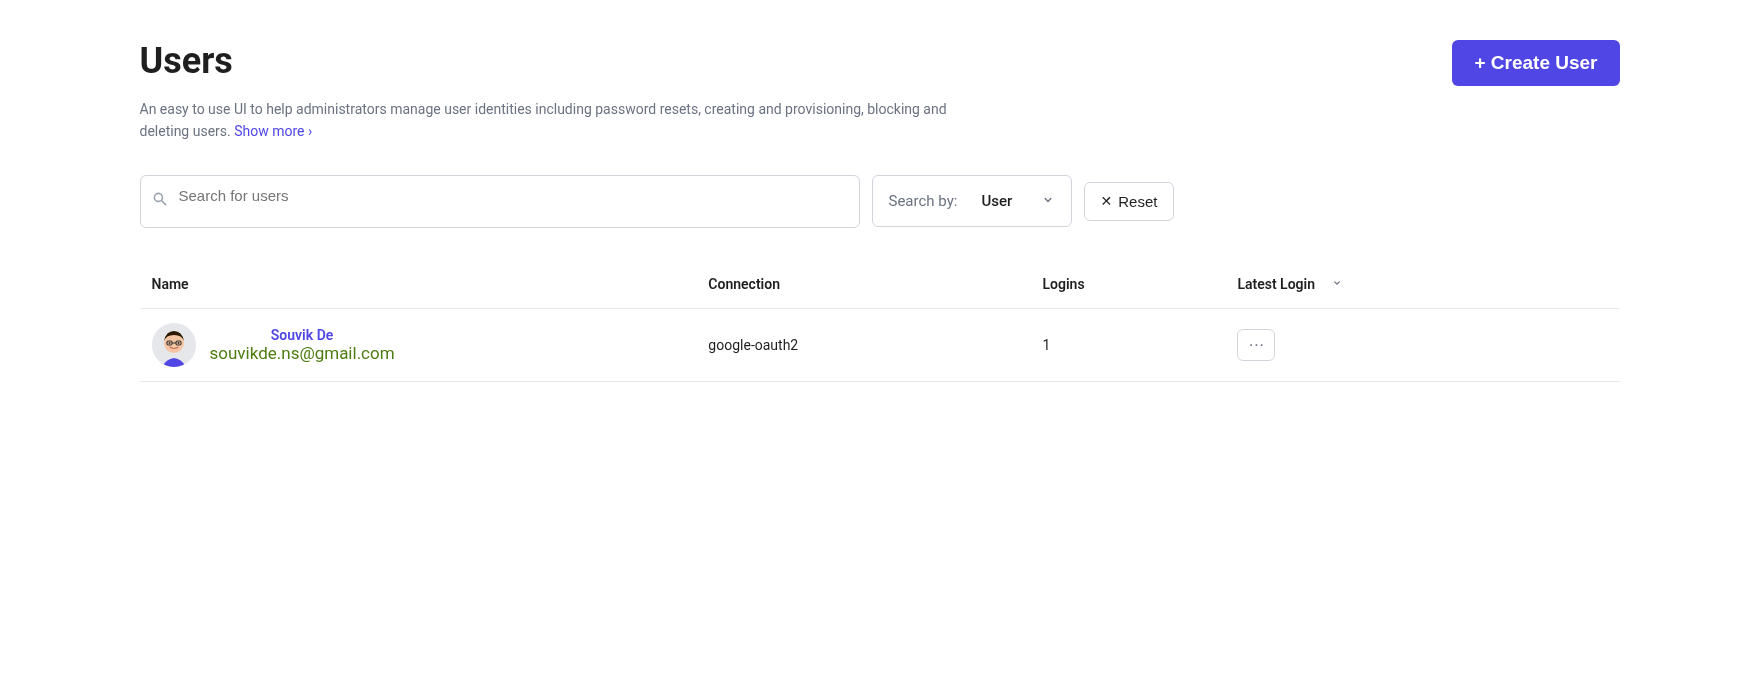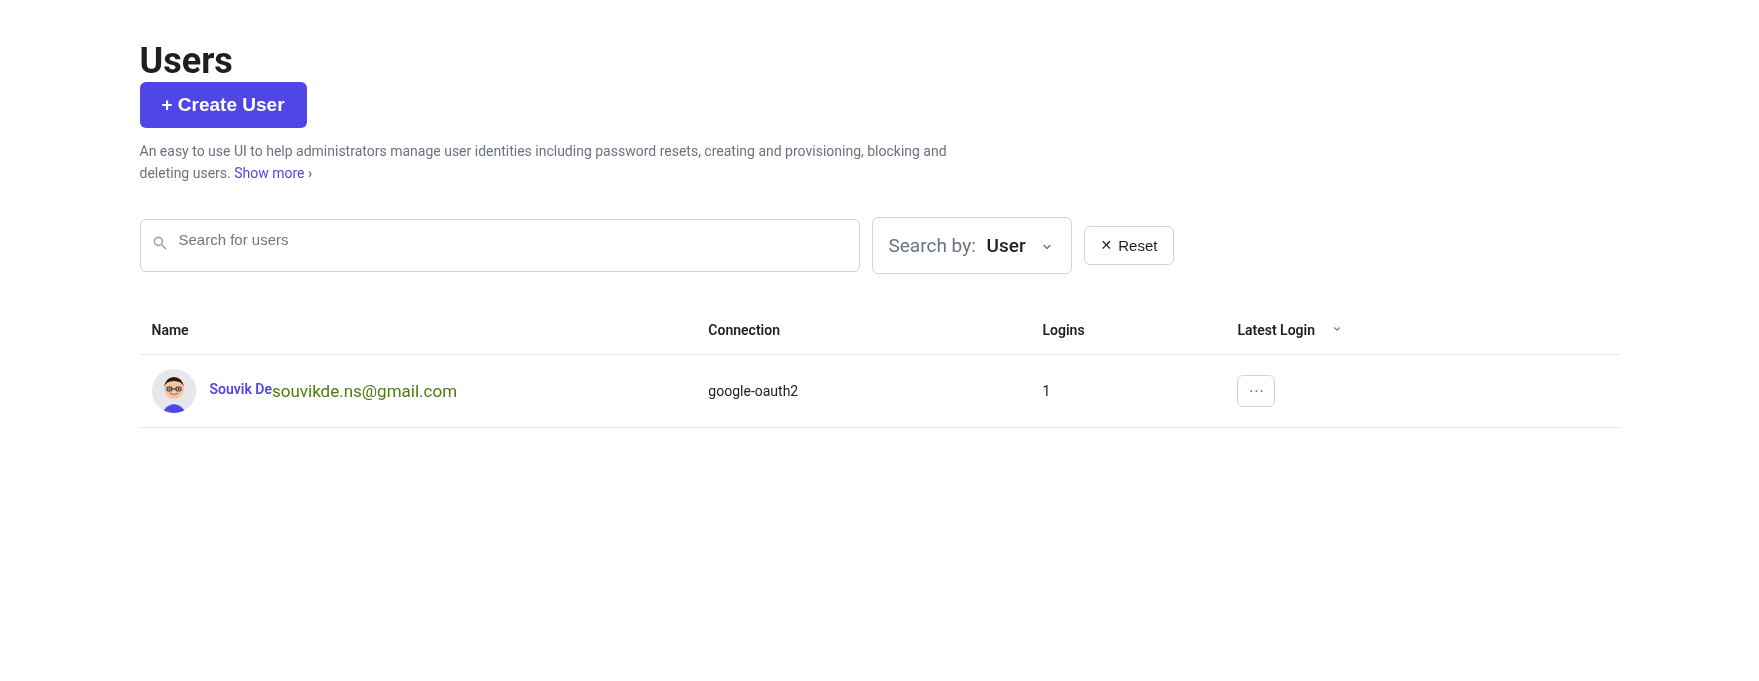--- a/index.html
+++ b/index.html
@@ -19,21 +19,20 @@
       max-width: 1600px;
       margin: 0 auto;
       padding: 40px 60px;
     }
 
     .header-row {
       display: flex;
       justify-content: space-between;
       align-items: flex-start;
       margin-bottom: 12px;
-      flex-direction: column;
     }
 
     .page-title {
       font-size: 36px;
       font-weight: 700;
       color: #1f1f1f;
     }
 
     .create-user-btn {
       background: #4f46e5;
@@ -99,21 +98,21 @@
       outline: none;
       background: #fff;
     }
 
     .search-by-select {
       display: flex;
       align-items: flex-end;
       border: 1px solid #d1d5db;
       border-radius: 6px;
       padding: 16px 16px;
-      font-size: 19px;
+      font-size: 15px;
       color: #1f1f1f;
       background: #fff;
       cursor: pointer;
       gap: 6px;
       min-width: 200px;
       justify-content: space-between;
       user-select: none;
     }
 
     .search-by-label {
@@ -202,20 +201,22 @@
       background: #e5e7eb;
       display: flex;
       align-items: center;
       justify-content: center;
       overflow: hidden;
       flex-shrink: 0;
     }
 
     .user-info {
       display: flex;
+      flex-direction: column;
+      align-items: center;
     }
 
     .user-name {
       font-size: 14px;
       font-weight: 600;
       color: #4f46e5;
       cursor: pointer;
     }
 
     .user-email {

